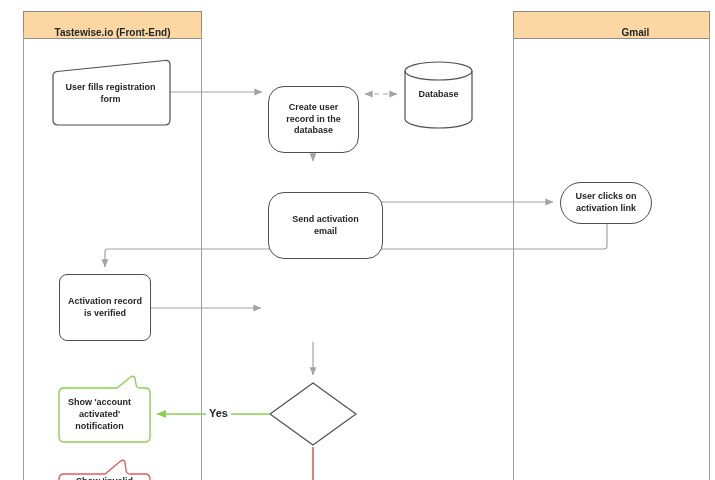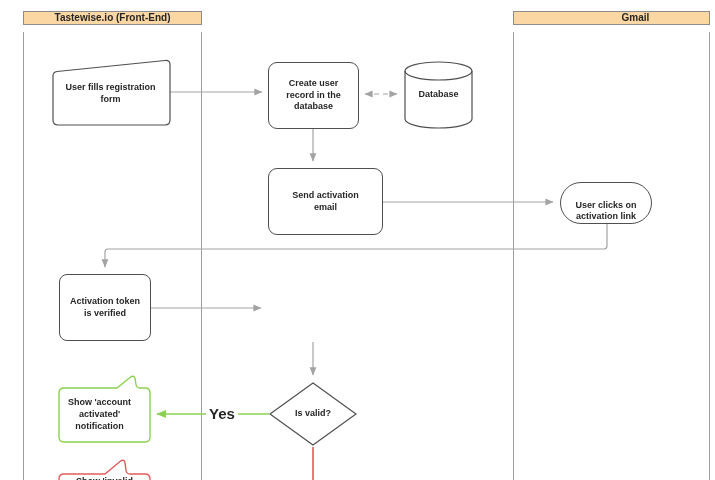--- a/index.html
+++ b/index.html
@@ -2,43 +2,43 @@
 <html><head>
 <meta charset="utf-8">
 <style>
   html,body{margin:0;padding:0;background:#ffffff;}
   #canvas{
     position:relative;width:715px;height:480px;overflow:hidden;
     background:#ffffff;
     font-family:"Liberation Sans",sans-serif;
   }
   .lane-header{
-    position:absolute;top:11px;height:14px;box-sizing:border-box;
+    position:absolute;top:11px;height:28px;box-sizing:border-box;
     background:#fbd7a4;border:1px solid #8c8c8c;
-    display:flex;align-items:flex-start;justify-content:center;
+    display:flex;align-items:flex-end;justify-content:center;
     font-size:10px;font-weight:bold;color:#262626;
   }
   svg.overlay{position:absolute;left:0;top:0;}
   .node{
     position:absolute;box-sizing:border-box;background:#ffffff;
     border:1px solid #4f4f4f;
     display:flex;align-items:center;justify-content:center;
   }
   .node-label,.float-label{
     font-size:9px;font-weight:bold;color:#262626;text-align:center;
     white-space:pre-line;line-height:1.3;
   }
   .float-label{
     position:absolute;display:flex;align-items:center;justify-content:center;
   }
-  .rounded6{border-radius:9px;}
+  .rounded6{border-radius:16px;margin-top:24px;}
   .rounded8{border-radius:8px;}
-  .stadium{border-radius:21px;align-items:flex-end;}
+  .stadium{border-radius:21px;}
   .edge-label{
-    position:absolute;font-size:15px;font-weight:bold;color:#262626;
+    position:absolute;font-size:11px;font-weight:bold;color:#262626;
     background:#ffffff;padding:0 3px;line-height:11px;
   }
   .clip-bottom{align-items:flex-start;padding-top:2px;}
 </style>
 </head>
 <body>
 
 <div id="canvas">
 
   <div class="lane-header" style="left:23px;width:179px;">
@@ -104,31 +104,30 @@
     <div class="node-label">Send activation
 email</div>
   </div>
 
   <div class="node stadium" style="left:560px;top:182px;width:92px;height:42px;">
     <div class="node-label">User clicks on
 activation link</div>
   </div>
 
   <div class="node rounded8" style="left:59px;top:274px;width:92px;height:67px;">
-    <div class="node-label">Activation token
+    <div class="node-label">Activation record
 is verified</div>
   </div>
 
 
   <div class="float-label" style="left:53px;top:62px;width:115px;height:63px;">User fills registration
 form</div>
 
   <div class="float-label" style="left:405px;top:64px;width:67px;height:62px;">Database</div>
 
-  <div class="float-label" style="left:272px;top:385px;width:82px;height:58px;">Is valid?</div>
 
   <div class="float-label" style="left:59px;top:388px;width:81px;height:54px;">Show 'account
 activated'
 notification</div>
 
   <div class="float-label clip-bottom" style="left:59px;top:474px;width:91px;height:54px;">Show 'invalid</div>
 
   <div class="edge-label" style="left:206px;top:408px;">Yes</div>
 
 </div>

